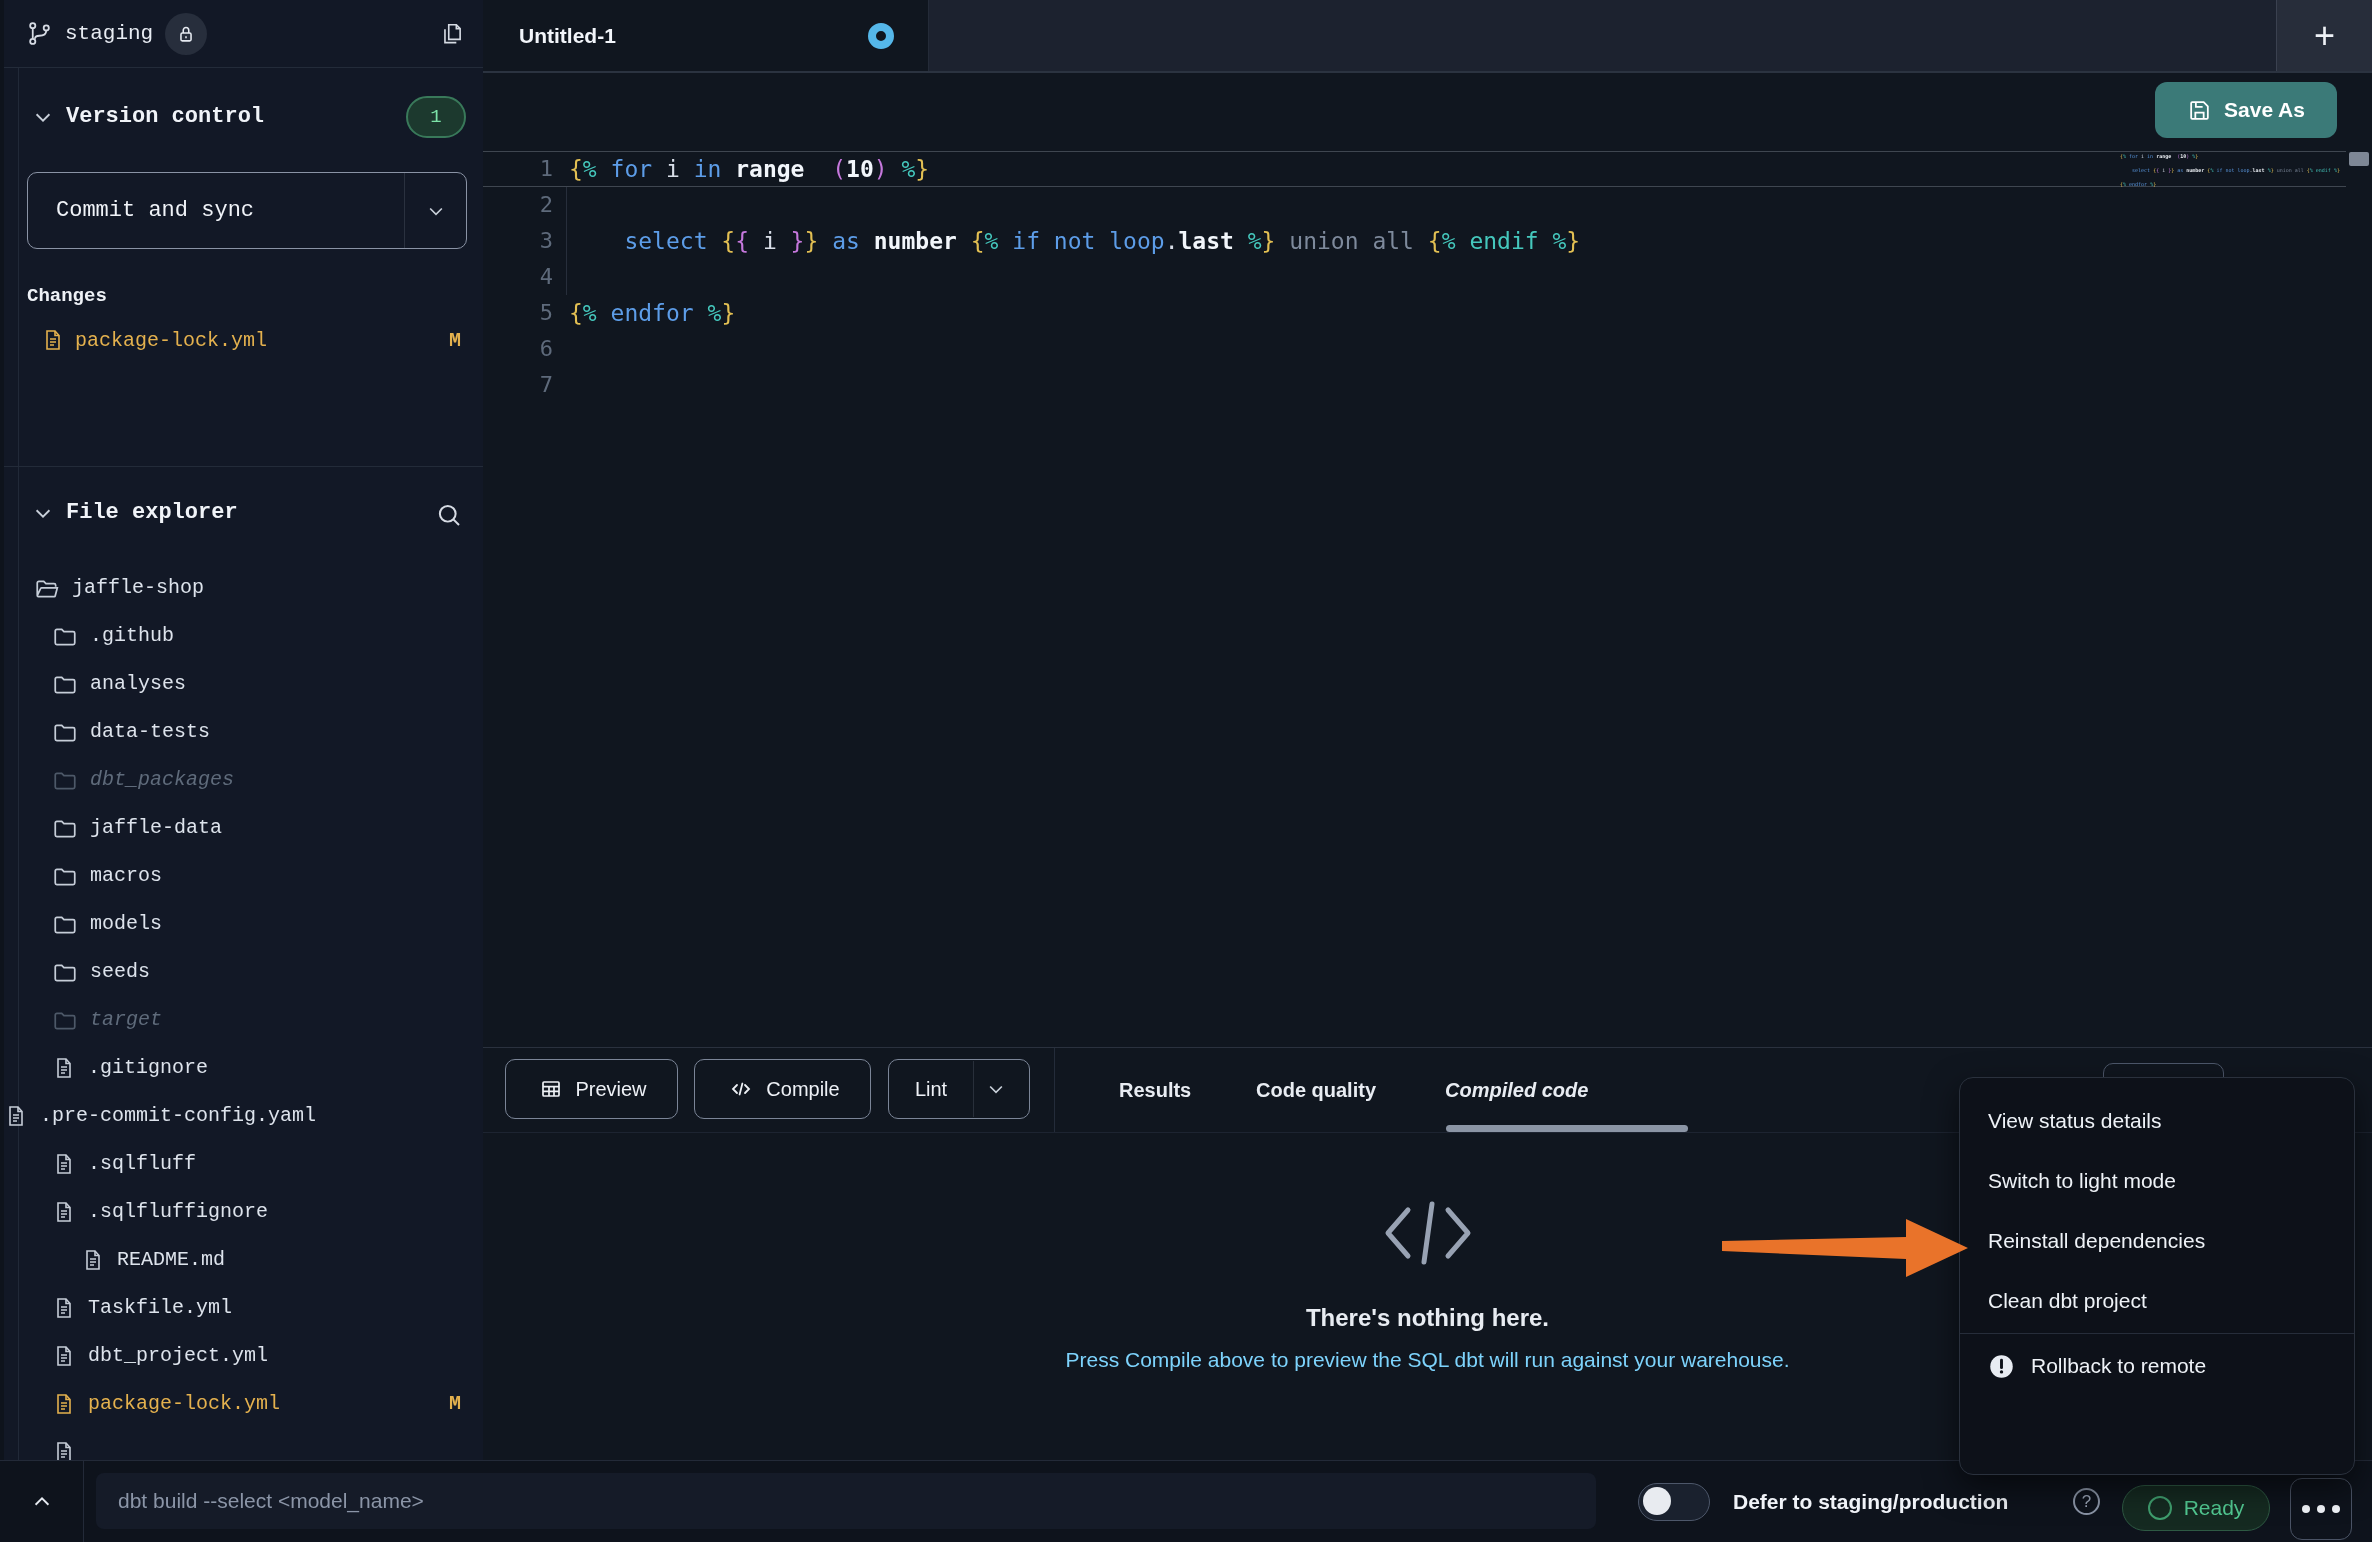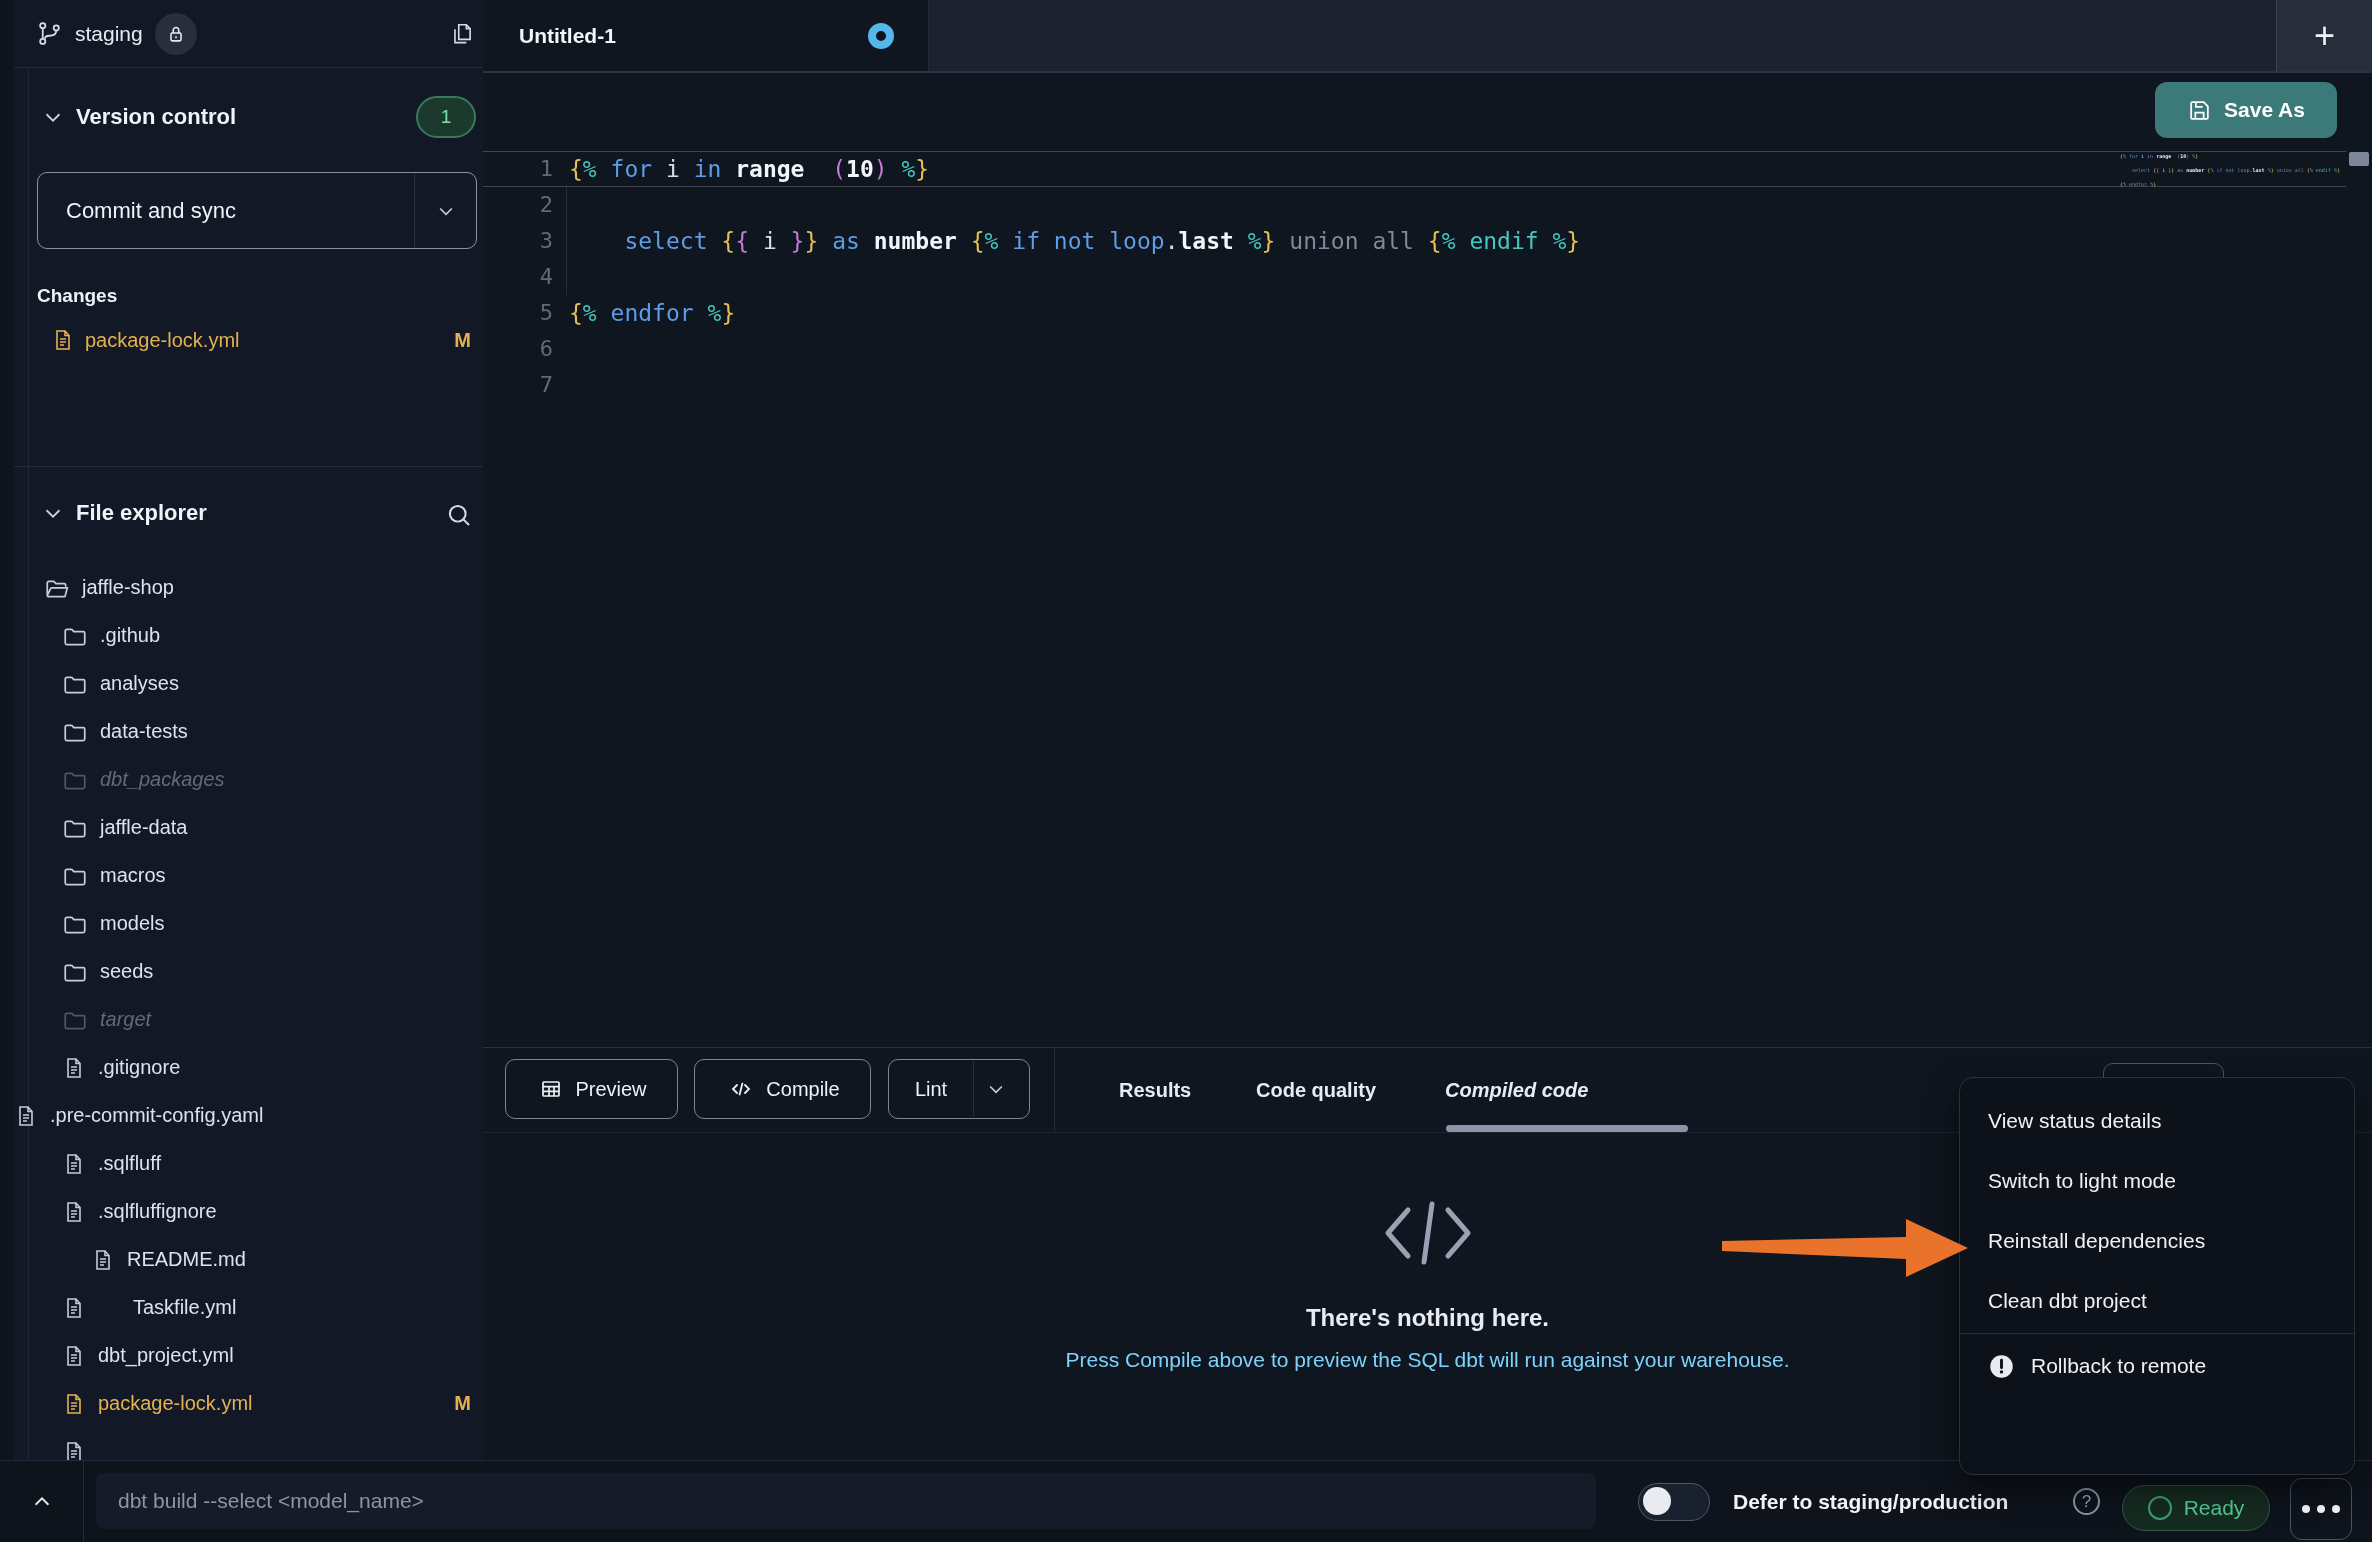--- a/index.html
+++ b/index.html
@@ -2,22 +2,22 @@
 <html><head>
 <meta charset="utf-8">
 <style>
   html,body{margin:0;padding:0;background:#0e131c;}
   body{width:2372px;height:1542px;position:relative;overflow:hidden;
        font-family:"Liberation Sans","DejaVu Sans",sans-serif;color:#e7ebf2;}
   .app{position:absolute;inset:0;}
   svg{display:block;}
 
   
-  .sidebar{position:absolute;left:14px;top:0;width:483px;height:1460px;background:#121826;
-           border-right:1px solid #5eead4;box-sizing:border-box;overflow:hidden;}
+  .sidebar{position:absolute;left:4px;top:0;width:483px;height:1460px;background:#121826;
+           border-right:1px solid #5eead4;box-sizing:border-box;overflow:hidden;font-family:Liberation Mono, monospace;}
   .sidebar .rail{position:absolute;left:14px;top:68px;bottom:0;width:1px;background:#212938;}
   .sb-header{position:absolute;left:0;top:0;width:483px;height:68px;border-bottom:1px solid #232b39;
              display:flex;align-items:center;padding:0 22px;box-sizing:border-box;}
   .branch-label{font-size:21px;margin-left:12px;color:#e7ebf2;}
   .lock-badge{width:42px;height:42px;border-radius:50%;background:#272e3c;display:flex;align-items:center;
               justify-content:center;margin-left:12px;}
   .copy-btn{margin-left:auto;color:#d6dbe4;}
   .sec-divider{position:absolute;left:0;width:483px;height:1px;background:#232b39;}
   .chev{position:absolute;color:#c9d0da;}
   .sec-title{position:absolute;font-size:22px;font-weight:bold;color:#f0f3f8;}
@@ -286,21 +286,21 @@
           <span class="tree-label">.sqlfluffignore</span>
         </div>
         <div class="tree-row" style="padding-left: 41px; margin-left: 36px;">
           <svg class="icon" width="24" height="24" viewBox="0 0 24 24" fill="none" stroke="currentColor" stroke-width="1.6">
             <path d="M6 3h8l4 4.5V21H6z"></path>
             <path d="M14 3v4.5h4"></path>
             <path d="M9 11h6M9 14h6M9 17h4"></path>
           </svg>
           <span class="tree-label">README.md</span>
         </div>
-        <div class="tree-row" style="padding-left: 48px; gap: 35px;">
+        <div class="tree-row" style="padding-left: 48px;">
           <svg class="icon" width="24" height="24" viewBox="0 0 24 24" fill="none" stroke="currentColor" stroke-width="1.6">
             <path d="M6 3h8l4 4.5V21H6z"></path>
             <path d="M14 3v4.5h4"></path>
             <path d="M9 11h6M9 14h6M9 17h4"></path>
           </svg>
           <span class="tree-label">Taskfile.yml</span>
         </div>
         <div class="tree-row" style="padding-left: 48px;">
           <svg class="icon" width="24" height="24" viewBox="0 0 24 24" fill="none" stroke="currentColor" stroke-width="1.6">
             <path d="M6 3h8l4 4.5V21H6z"></path>

